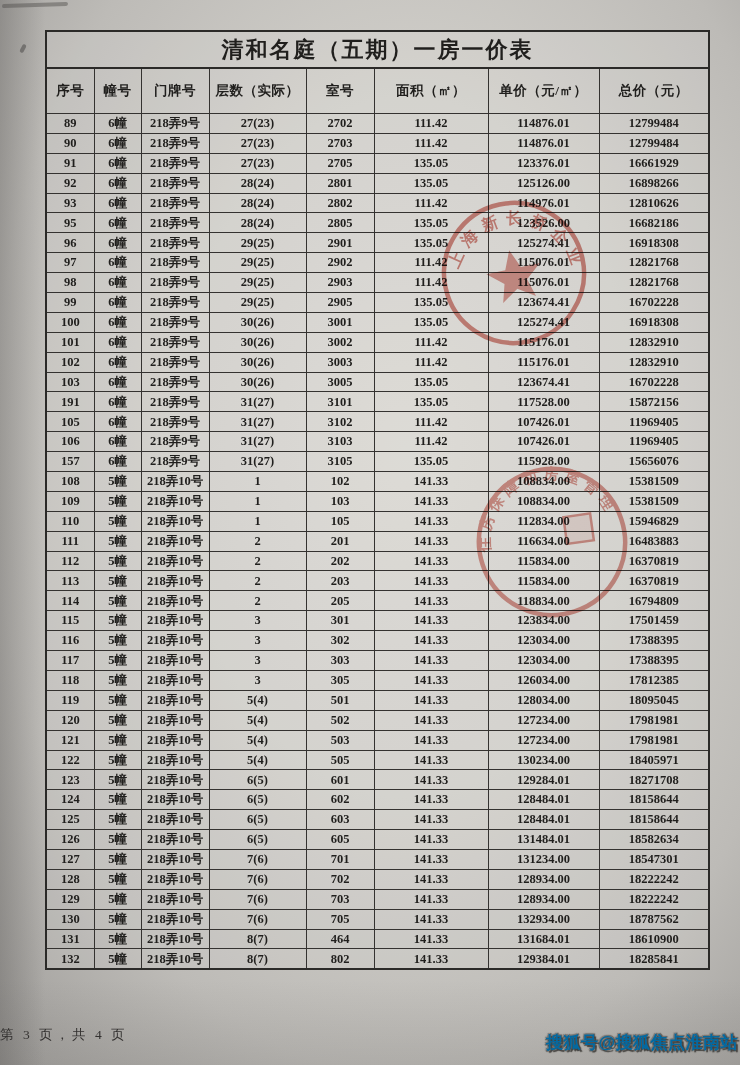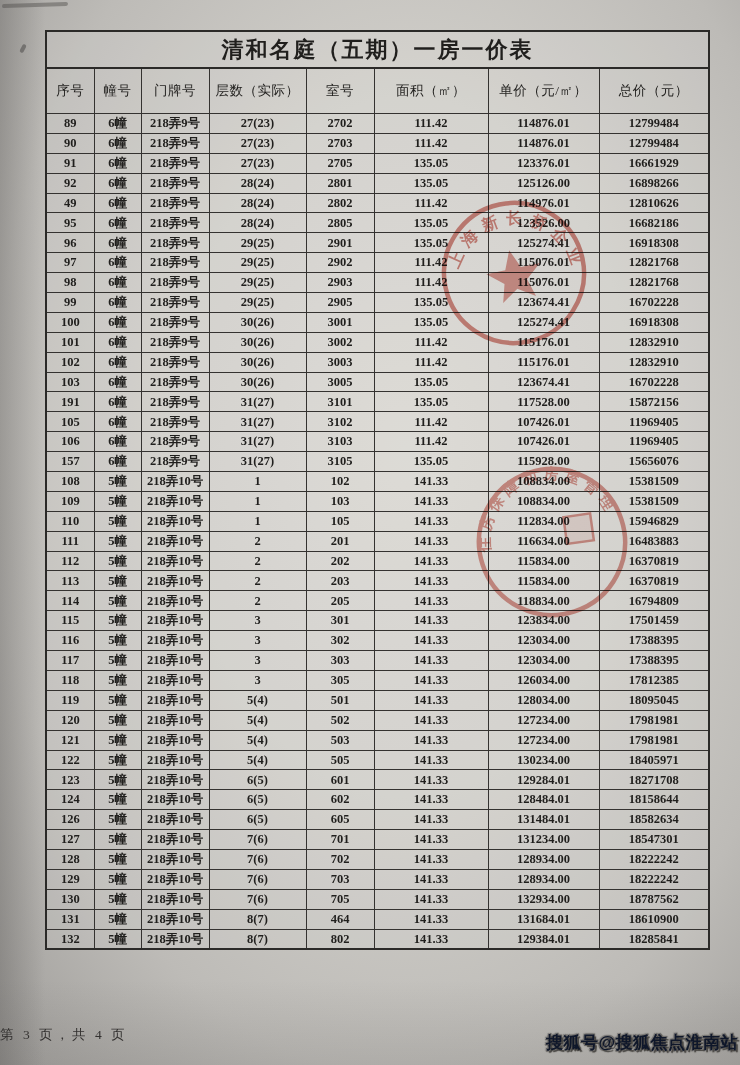--- a/index.html
+++ b/index.html
@@ -24,33 +24,33 @@
   .price th,.price td{
     border:1.5px solid #343230;
     text-align:center;vertical-align:middle;
     color:#201f1d;padding:0;overflow:hidden;white-space:nowrap;
   }
   .price .title-cell{
     height:35px;font-size:22px;font-weight:bold;letter-spacing:2px;
     border-bottom:2px solid #2b2a28;
   }
   .price thead .head-cell{
-    height:44px;font-size:13.5px;font-weight:normal;letter-spacing:.5px;
+    height:44px;font-size:13.5px;font-weight:bold;letter-spacing:.5px;
   }
   .price tbody td{
     height:18.9px;font-size:12.5px;font-weight:600;line-height:1;
   }
   .footer-line{
     position:absolute;left:0;top:1026px;width:720px;text-align:left;
     font-size:13.5px;color:#333130;letter-spacing:3px;
   }
   .watermark{
     position:absolute;right:2px;top:1031px;
     font-family:"Liberation Sans","DejaVu Sans",sans-serif;
-    font-size:17px;font-weight:bold;color:#0f172a;letter-spacing:.5px;
+    font-size:17px;font-weight:bold;color:#0369a1;letter-spacing:.5px;
     text-shadow:2px 2px 1px #44423f,-1px -1px 1px #7b7976,1px -1px 1px #5c5a57,-1px 1px 1px #5c5a57;
   }
   .stamp{position:absolute;mix-blend-mode:multiply;filter:blur(.45px);pointer-events:none;}
   .stamp text{font-family:"Liberation Serif","DejaVu Serif",serif;font-weight:bold;}
 </style>
 </head>
 <body>
 
 <div class="pen-mark mark-top"></div>
 <div class="pen-mark mark-dot"></div>
@@ -116,21 +116,21 @@
         <td>92</td>
         <td>6幢</td>
         <td>218弄9号</td>
         <td>28(24)</td>
         <td>2801</td>
         <td>135.05</td>
         <td>125126.00</td>
         <td>16898266</td>
       </tr>
       <tr>
-        <td>49</td>
+        <td>93</td>
         <td>6幢</td>
         <td>218弄9号</td>
         <td>28(24)</td>
         <td>2802</td>
         <td>111.42</td>
         <td>114976.01</td>
         <td>12810626</td>
       </tr>
       <tr>
         <td>95</td>
@@ -421,20 +421,30 @@
         <td>141.33</td>
         <td>129284.01</td>
         <td>18271708</td>
       </tr>
       <tr>
         <td>124</td>
         <td>5幢</td>
         <td>218弄10号</td>
         <td>6(5)</td>
         <td>602</td>
+        <td>141.33</td>
+        <td>128484.01</td>
+        <td>18158644</td>
+      </tr>
+      <tr>
+        <td>125</td>
+        <td>5幢</td>
+        <td>218弄10号</td>
+        <td>6(5)</td>
+        <td>603</td>
         <td>141.33</td>
         <td>128484.01</td>
         <td>18158644</td>
       </tr>
       <tr>
         <td>126</td>
         <td>5幢</td>
         <td>218弄10号</td>
         <td>6(5)</td>
         <td>605</td>

